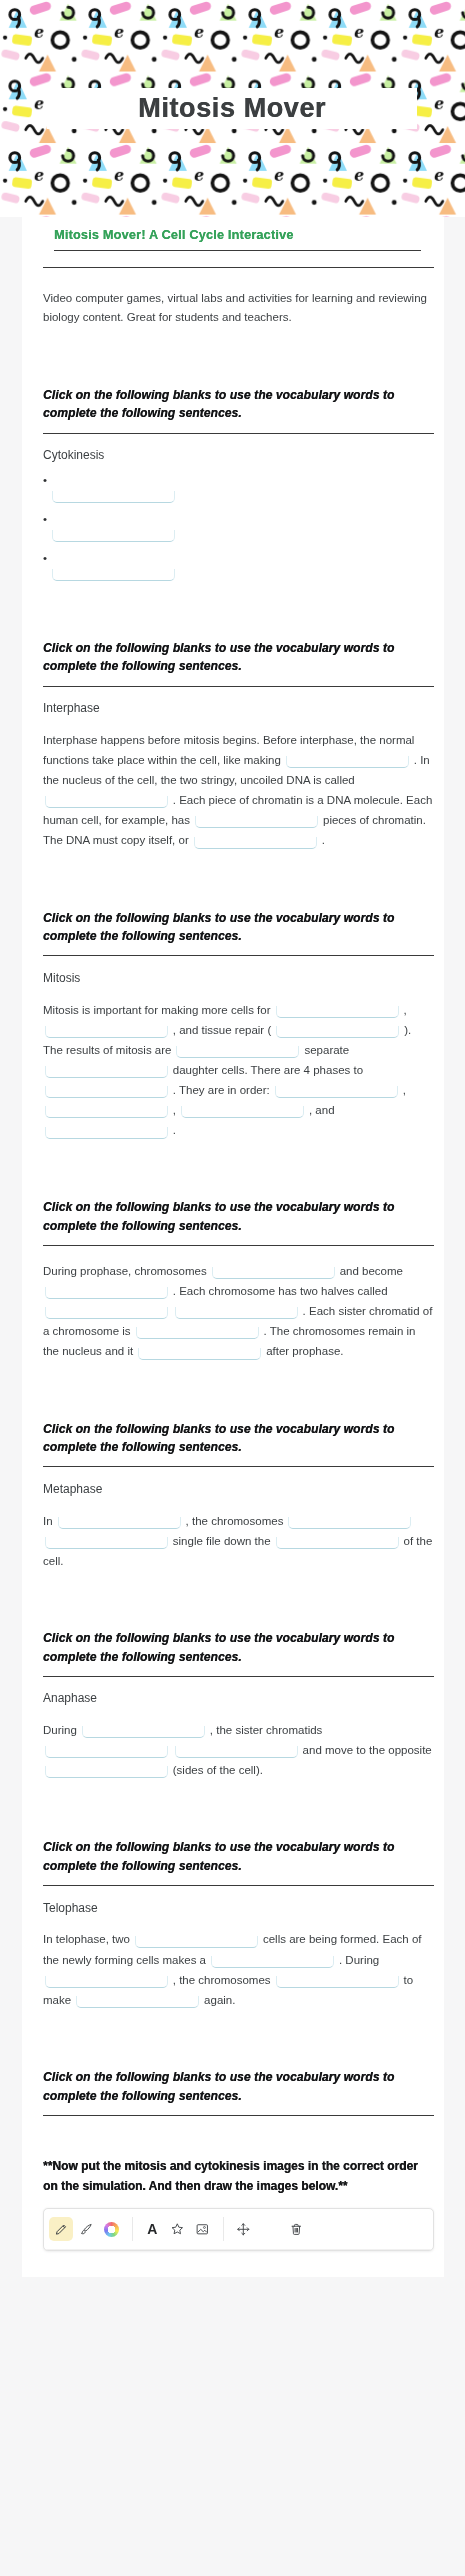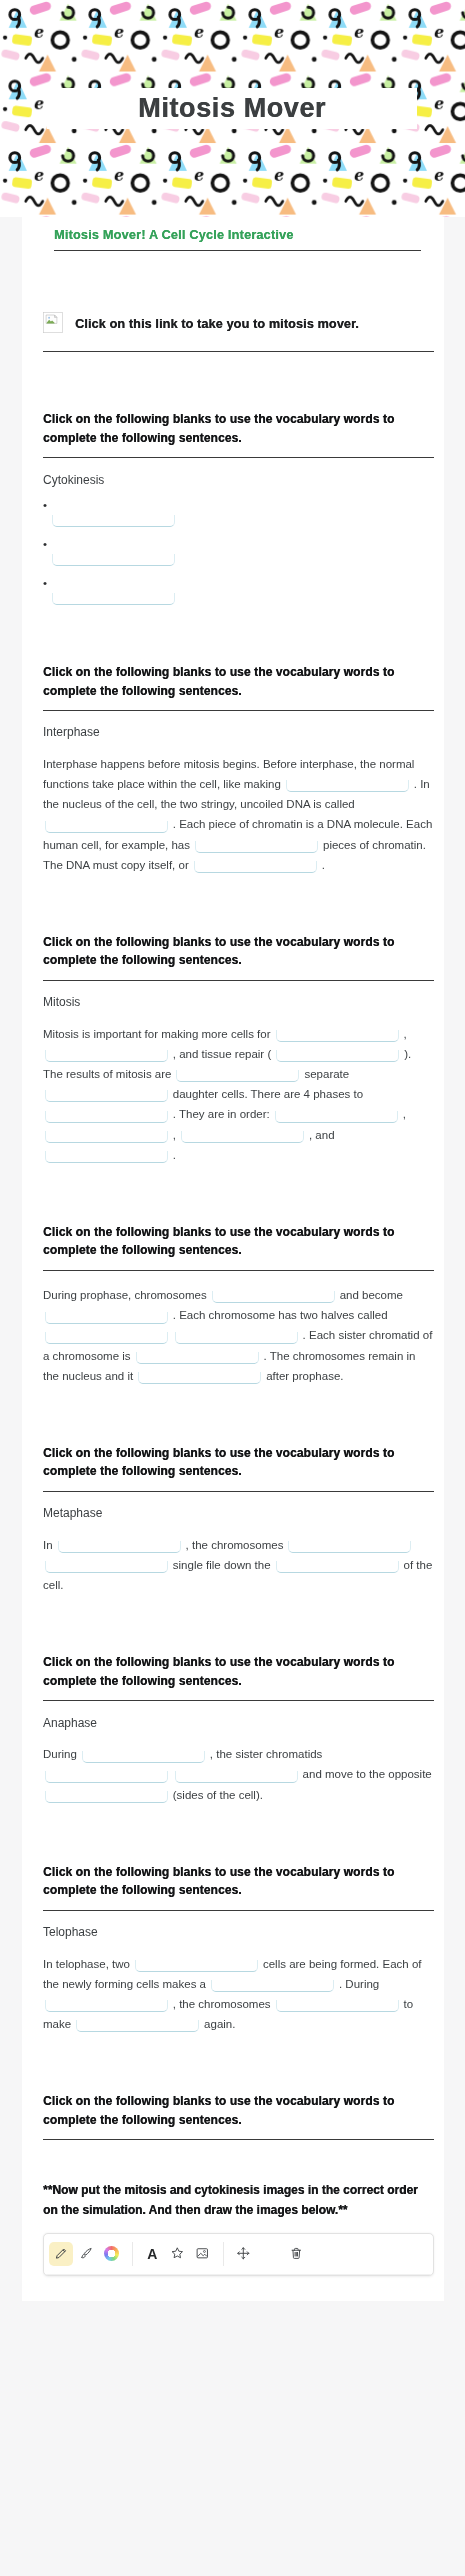--- a/index.html
+++ b/index.html
@@ -41,21 +41,21 @@
 
   .rule{border:none;border-top:0.9px solid #3a3a3a;margin:0;}
   .after-link-rule{margin-top:15.8px;}
 
   .description{margin:20.6px 0 0;font-size:11.5px;line-height:1.7;color:#3b3f42;max-width:388px;}
 
   
   .fill-section{margin-top:58px;}
   .section-heading{
     margin:0;font-size:12px;font-weight:bold;color:#141517;line-height:1.55;
-    max-width:376px;text-shadow:0.3px 0 0 currentColor;letter-spacing:0.1px;
+    max-width:376px;text-shadow:0.3px 0 0 currentColor;letter-spacing:0.1px;font-style:italic;
   }
   .section-rule{border:none;border-top:1.2px solid #3a3a3a;margin:9.7px 0 0;}
   .subtitle{margin-top:14.6px;font-size:12px;color:#3b3f42;}
   .fill-paragraph{margin:14.6px 0 0;font-size:11.5px;line-height:1.75;color:#3b3f42;max-width:391px;}
   .blank{
     display:inline-block;width:121px;height:11px;
     border-bottom:1.2px solid #b7d8e1;border-left:0.6px solid #dcedf2;border-right:0.6px solid #dcedf2;
     border-radius:0 0 4.9px 4.9px;vertical-align:-4.2px;margin:0 1.8px;cursor:pointer;
   }
   .bullet-list{margin-top:11px;}
@@ -122,35 +122,24 @@
     </div>
   </div>
 
   <div class="card">
 
     <div class="intro-title-wrap">
       <h2 class="green-title">Mitosis Mover! A Cell Cycle Interactive</h2>
       <hr class="title-rule">
     </div>
 
-    <div class="link-row">
-      <span>
-        <svg width="20" height="21" viewBox="0 0 33 35">
-          <rect x="0.5" y="0.5" width="32" height="34" fill="#ffffff" stroke="#c9c9c9"></rect>
-          <path d="M5 5 h14 l4 4 v10 h-18 z" fill="#fdfdfd" stroke="#b9b9b9" stroke-width="1"></path>
-          <path d="M19 5 v4 h4 z" fill="#e8e8e8" stroke="#b9b9b9" stroke-width="1"></path>
-          <path d="M6 18 l4-5 3 3 2-2 4 4 v1 h-13 z" fill="#7bab55"></path>
-          <circle cx="10" cy="9.5" r="1.6" fill="#9fc3e8"></circle>
-        </svg>
-      </span>
-      <span class="link-text">Click on this link to take you to mitosis mover.</span>
-    </div>
 
     <hr class="rule after-link-rule">
 
+    <p class="description">Video computer games, virtual labs and activities for learning and reviewing biology content. Great for students and teachers.</p>
 
     <div>
   <section class="fill-section">
     <h3 class="section-heading">Click on the following blanks to use the vocabulary words to complete the following sentences.</h3>
     <hr class="section-rule">
     <div class="subtitle">Cytokinesis</div>
     <div class="bullet-list">
             <div class="bullet-item"><span class="dot">•</span><span class="blank"></span></div>
             <div class="bullet-item"><span class="dot">•</span><span class="blank"></span></div>
             <div class="bullet-item"><span class="dot">•</span><span class="blank"></span></div>

